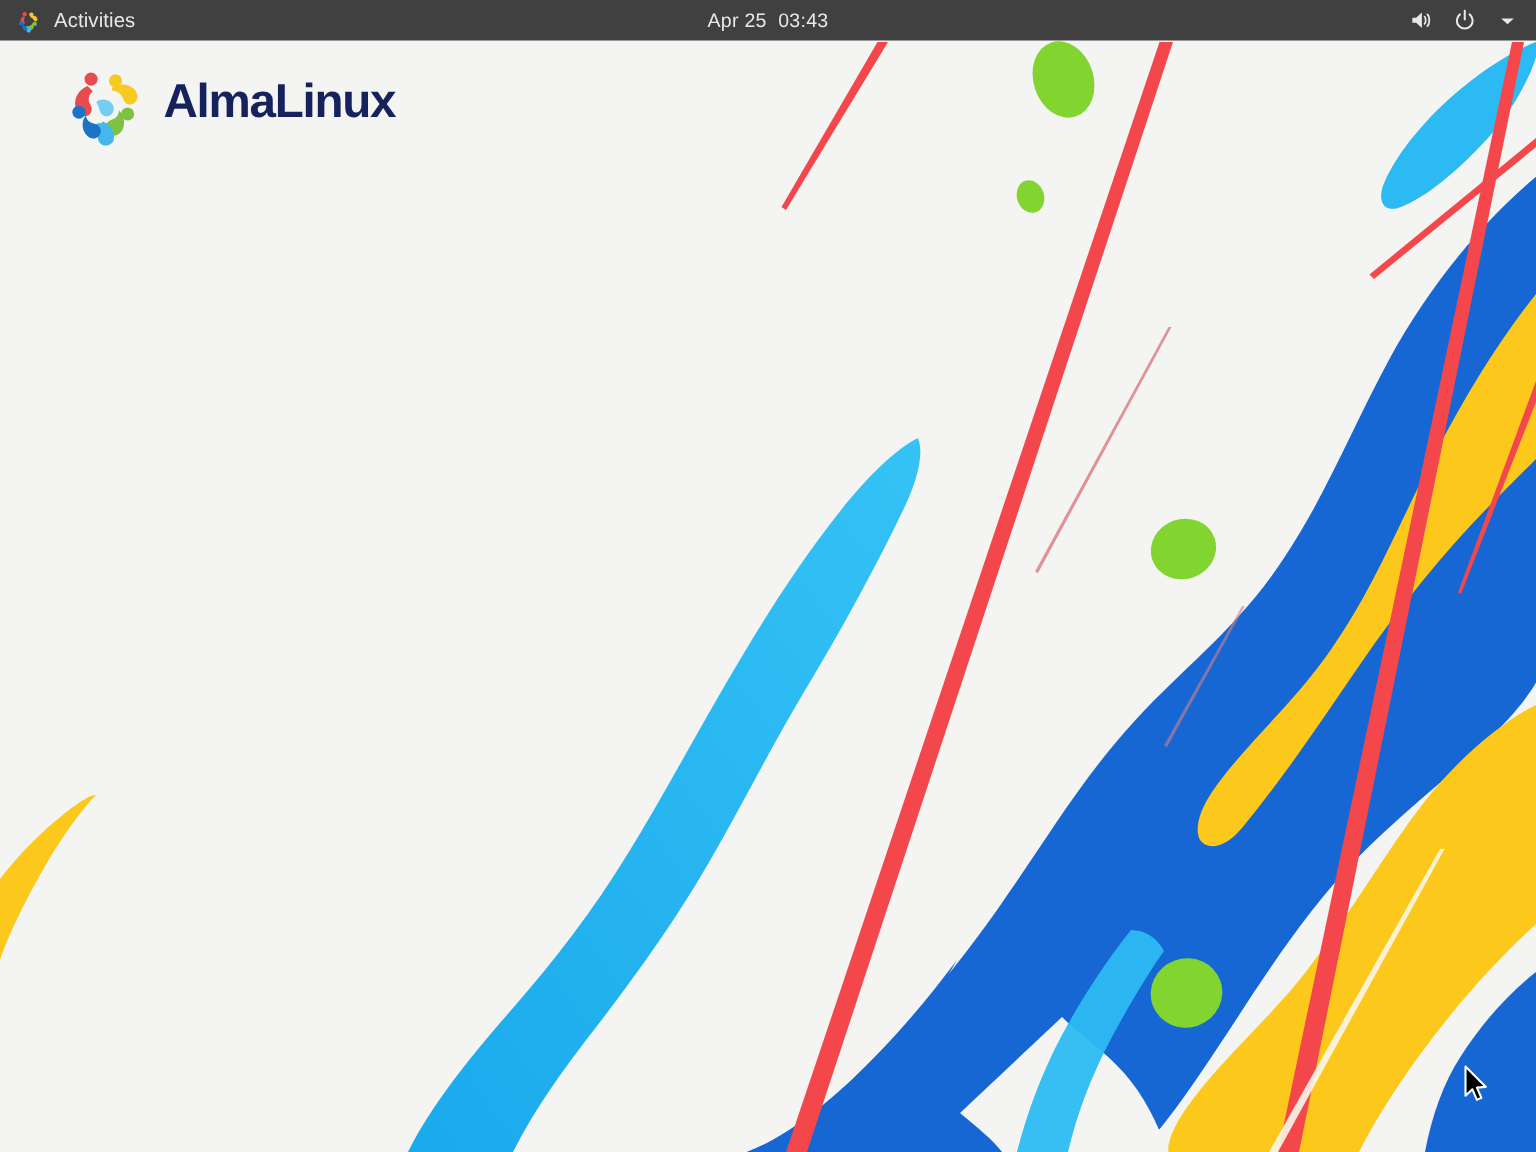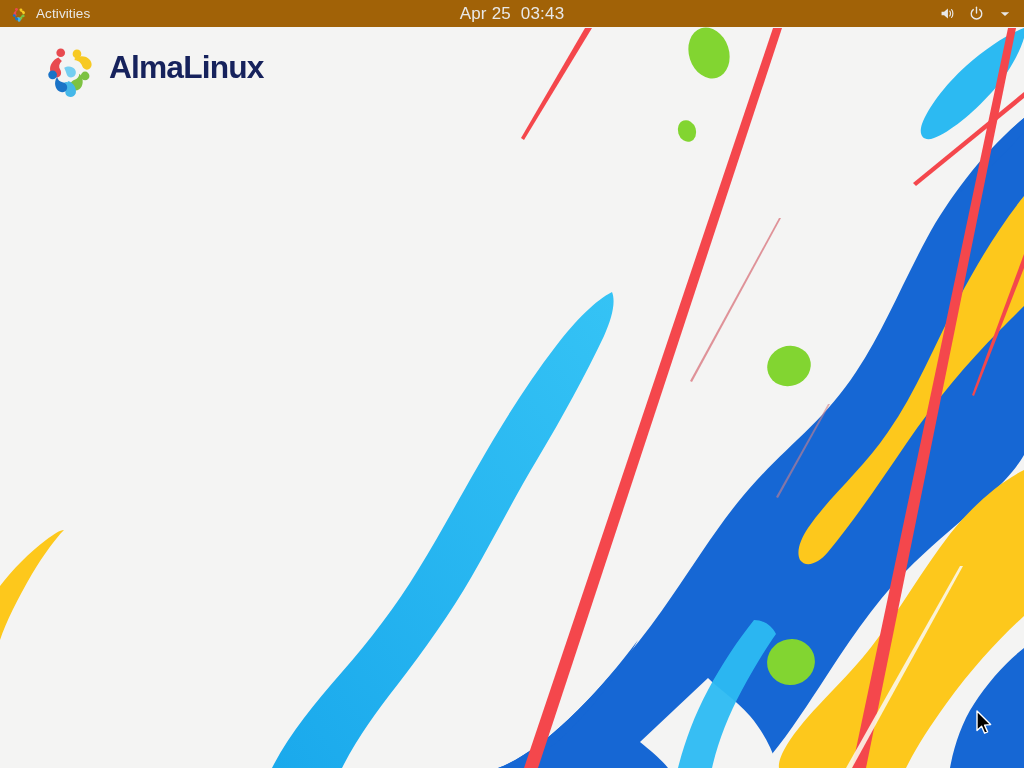--- a/index.html
+++ b/index.html
@@ -30,21 +30,21 @@
     display: block;
   }
 
   
   #topbar {
     position: absolute;
     left: 0;
     top: 0;
     width: 1024px;
     height: 27px;
-    background: #a16207;
+    background: #404040;
     color: #ffffff;
     display: flex;
     z-index: 50;
     font-size: 13.5px;
   }
 
   .topbar-left {
     display: flex;
     align-items: center;
     gap: 7px;
@@ -75,21 +75,21 @@
     right: 0;
     top: 0;
     height: 27px;
     display: flex;
     align-items: center;
     justify-content: center;
     pointer-events: none;
   }
 
   .clock {
-    font-size: 17px;
+    font-size: 13px;
     color: #e8e8e8;
     letter-spacing: .2px;
     pointer-events: auto;
     padding: 0 6px;
     white-space: pre;
   }
 
   .topbar-right {
     margin-left: auto;
     display: flex;

